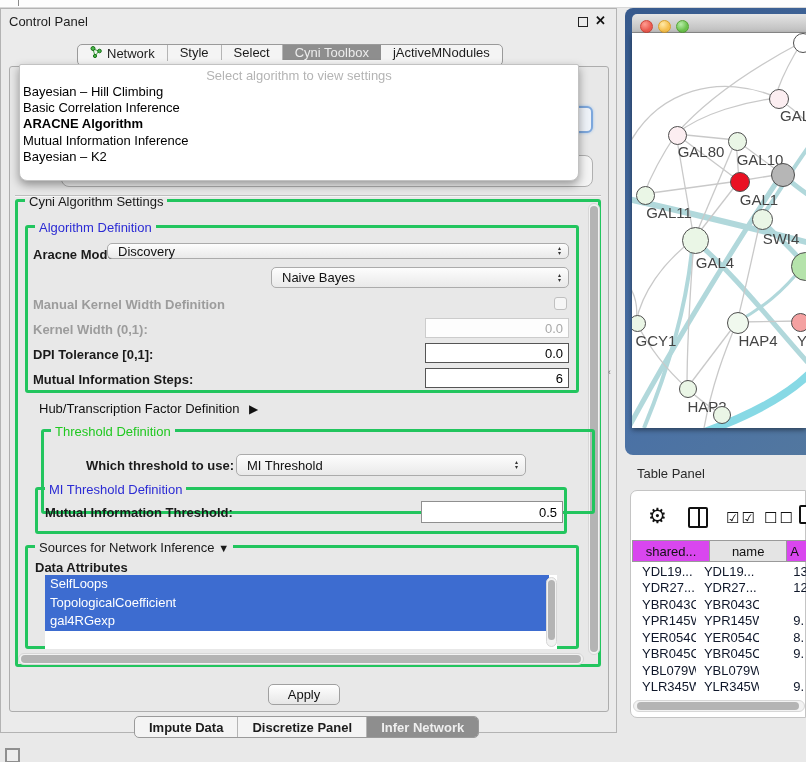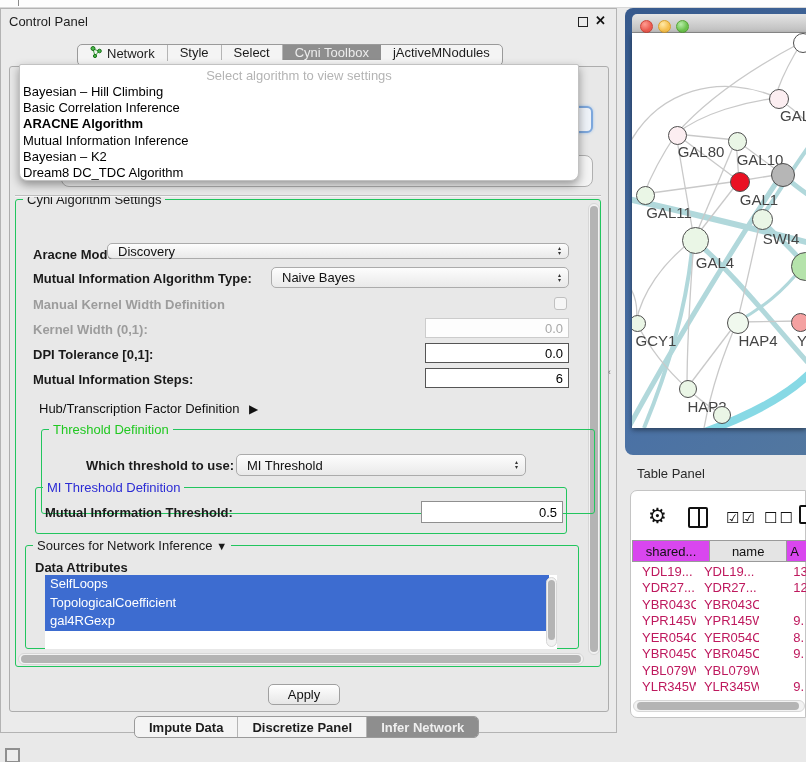--- a/index.html
+++ b/index.html
@@ -31,21 +31,21 @@
   #remnant-wide{left:60px;top:146px;width:532px;height:32px;border:1px solid #b0b0b0;border-radius:8px;background:#f4f4f4;z-index:2;}
   #remnant-line{left:14px;top:186px;width:586px;height:2px;border-top:1px solid #bdbdbd;border-bottom:1px solid #f6f6f6;z-index:2;}
   
   #algo-overlay{left:18px;top:55px;width:560px;height:117px;background:#ffffff;border:1px solid #c2c2c2;
                 border-radius:2px 2px 8px 8px;box-shadow:0 4px 10px rgba(0,0,0,.38);z-index:10;}
   #algo-placeholder{left:0;top:3px;width:100%;text-align:center;font-size:13px;color:#b4b4b4;}
   #algo-list{left:2px;top:19px;width:552px;}
   .algo-item{font-size:13px;color:#000;line-height:16.2px;padding-left:1px;white-space:nowrap;}
   #algo-list div:nth-of-type(3){font-weight:bold;}
   
-  .gbox{border:1px solid #22c55e;border-radius:3px;}
+  .gbox{border:3px solid #22c55e;border-radius:3px;}
   .gtitle{position:absolute;top:-8px;left:7px;background:#e8e8e8;padding:0 4px;font-size:13px;color:#1a1a1a;white-space:nowrap;}
   .gtitle.blue{color:#2b2bd4;}
   .gtitle.green{color:#21c821;}
   
   .flabel{font-size:13px;font-weight:bold;color:#1a1a1a;white-space:nowrap;}
   .flabel.dis{color:#9c9c9c;}
   .combo{border:1px solid #ababab;border-radius:5px;background:linear-gradient(#fdfdfd,#e9e9e9);
          display:flex;align-items:center;font-size:13px;color:#111;padding-left:10px;}
   .stepper{position:absolute;right:7px;top:50%;transform:translateY(-50%);display:flex;flex-direction:column;
            align-items:center;font-size:6px;line-height:5px;color:#333;}
@@ -95,21 +95,21 @@
   #icon-split{left:688px;top:507px;width:20px;height:21px;border:2px solid #111;border-radius:2px;}
   #icon-split .mid{left:8px;top:0;width:2px;height:17px;background:#111;}
   #icon-checked{left:726px;top:509px;font-size:15px;letter-spacing:2px;}
   #icon-unchecked{left:764px;top:509px;font-size:15px;letter-spacing:2px;}
   #icon-page{left:799px;top:505px;width:14px;height:19px;border:2px solid #111;border-radius:2px;background:#fff;}
   #tp-header{left:632px;top:540px;width:174px;height:22px;display:flex;font-size:13px;color:#111;}
   .th{box-sizing:border-box;border:1px solid #9a9a9a;border-right-width:0;display:flex;
       align-items:center;justify-content:center;background:#e4e4e4;overflow:hidden;}
   .th.hl{background:#d946ef;}
   #tp-rows{left:632px;top:563px;width:174px;height:136px;overflow:hidden;}
-  .trow{display:flex;height:16.5px;align-items:center;font-size:13px;color:#be185d;}
+  .trow{display:flex;height:16.5px;align-items:center;font-size:13px;color:#0f172a;}
   .tc{overflow:hidden;white-space:nowrap;box-sizing:border-box;}
   .tc.c1{width:78px;padding-left:10px;}
   .tc.c2{width:78px;padding-left:8px;}
   .tc.c3{width:18px;padding-left:2px;margin-left:32px;}
   #tp-hsb{left:633px;top:700px;width:172px;height:12px;}
   
   #splitter-arrow{left:608px;top:367px;font-size:9px;color:#777;}
   #float-icon{left:5px;top:748px;width:15px;height:15px;border:2px solid #8f8f8f;background:#ededed;}
 </style>
 </head>
@@ -162,45 +162,46 @@
 
   <div class="abs" id="algo-overlay">
     <div class="abs" id="algo-placeholder">Select algorithm to view settings</div>
     <div class="abs" id="algo-list">
 
     <div class="algo-item">Bayesian – Hill Climbing</div>
         <div class="algo-item">Basic Correlation Inference</div>
         <div class="algo-item">ARACNE Algorithm</div>
         <div class="algo-item">Mutual Information Inference</div>
         <div class="algo-item">Bayesian – K2</div>
-        <div class="algo-item">Dream8 DC_TDC Algorithm</div>
       </div>
   </div>
 
   <div class="abs gbox" style="left:14px;top:190px;width:586px;height:468px;">
     <span class="gtitle">Cyni Algorithm Settings</span>
   </div>
 
   <div class="abs vsb-track" style="left:587px;top:194px;width:12px;height:452px;">
     <div class="vsb-thumb" style="top:2px;height:446px;"></div>
   </div>
 
   <div class="abs hsb-track" style="left:17px;top:644px;width:566px;height:12px;">
     <div class="hsb-thumb" style="left:2px;width:560px;"></div>
   </div>
 
+  <div class="abs gbox" style="left:24px;top:216px;width:554px;height:168px;">
+    <span class="gtitle blue">Algorithm Definition</span>
+  </div>
   <div class="abs flabel" style="left:32px;top:238px;">Aracne Mode:</div>
   <div class="abs combo" style="left:106px;top:234px;width:462px;height:16px;">
     <span>Discovery</span>
     <span class="stepper">
         <span>▴</span>
         <span>▾</span>
       </span>
   </div>
-  <div class="abs flabel" style="left:32px;top:262px;">Mutual Information Algorithm Type:</div>
   <div class="abs combo" style="left:270px;top:258px;width:298px;height:21px;">
     <span>Naive Bayes</span>
     <span class="stepper">
         <span>▴</span>
         <span>▾</span>
       </span>
   </div>
   <div class="abs flabel dis" style="left:32px;top:288px;">Manual Kernel Width Definition</div>
   <div class="abs cbx" style="left:553px;top:288px;"></div>
   <div class="abs flabel dis" style="left:32px;top:313px;">Kernel Width (0,1):</div>

